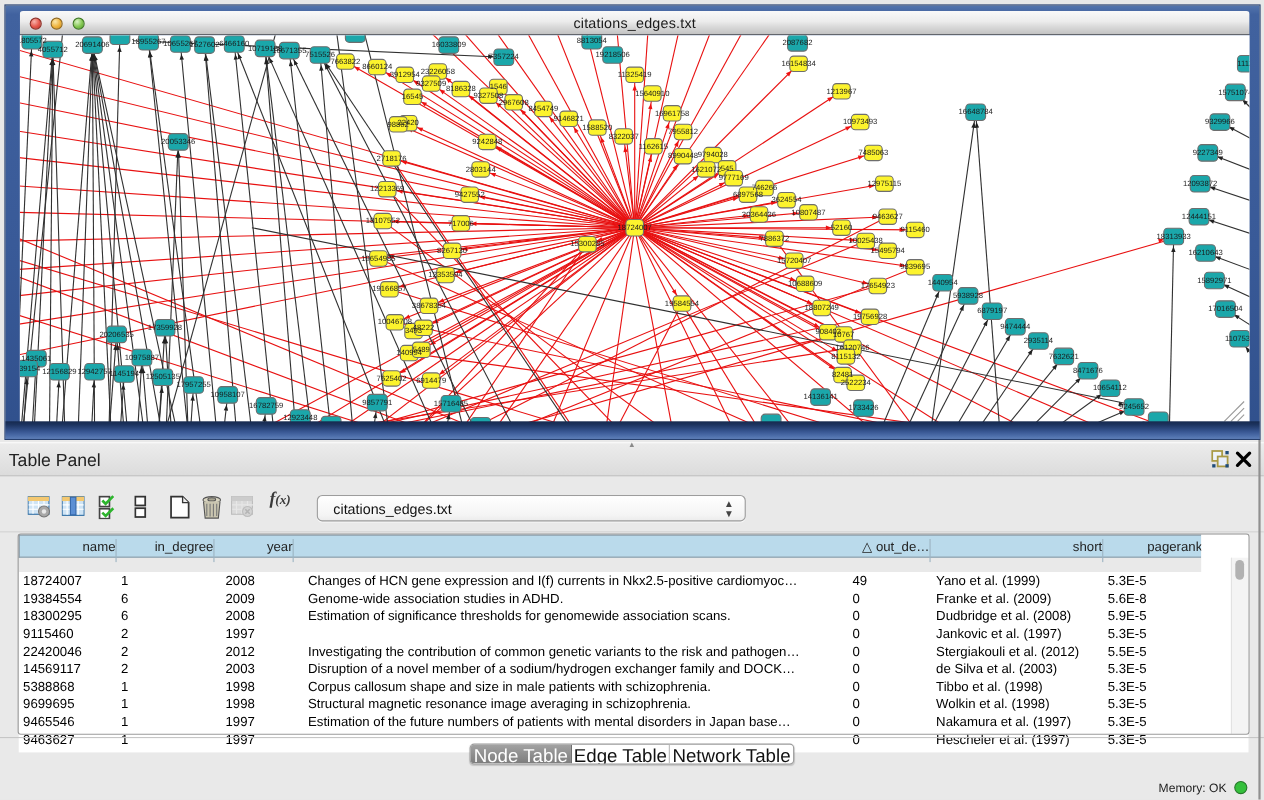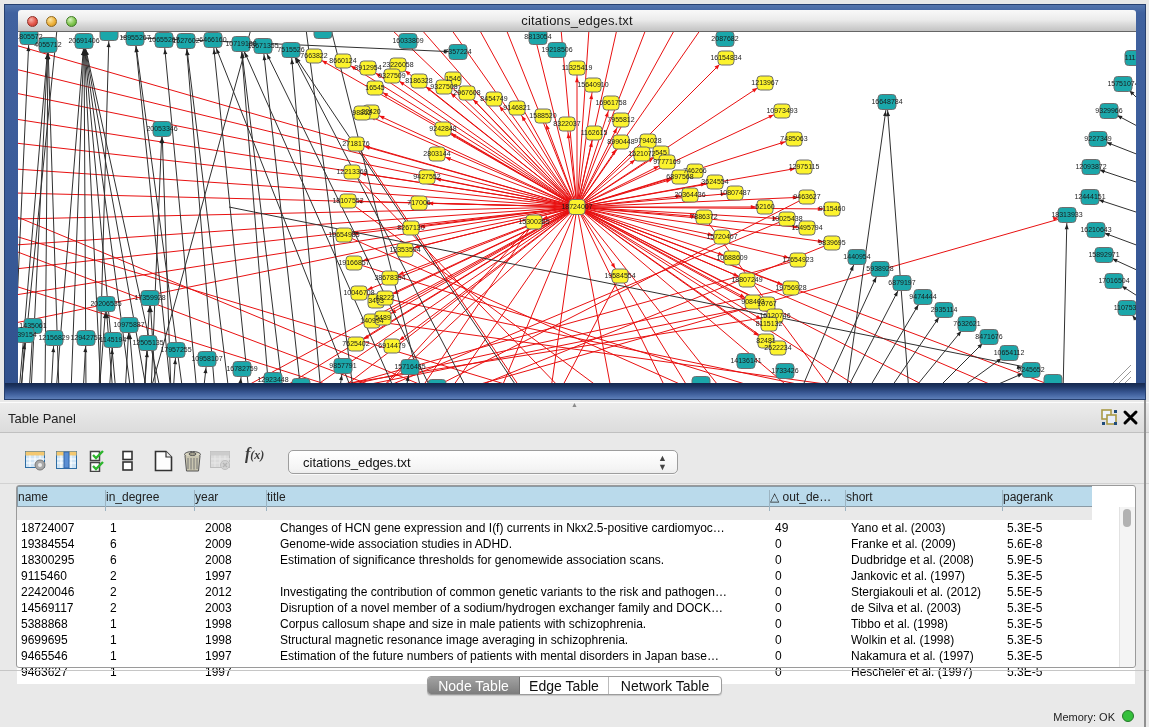--- a/index.html
+++ b/index.html
@@ -22,57 +22,57 @@
  border:1px solid #3f7a24}
 #canvas{position:absolute;left:13px;top:27px;width:1118px;height:353px;background:#fff;
  overflow:hidden}
 #botstrip{position:absolute;left:0;right:0;bottom:0;height:16px;
  background:linear-gradient(180deg,#16294e 0,#1d3460 20%,#35538e 55%,#4a6ba7 80%,#5e7fb8 100%)}
 
 #tpanel{position:absolute;left:0;top:400px;width:1149px;height:327px;background:#e9e9e9}
 #tphead{position:absolute;left:0;top:2px;width:1149px;height:31px;
  background:linear-gradient(180deg,#ececec,#dcdcdc);border-top:1px solid #fcfcfc;
  border-bottom:1px solid #c0c0c0}
-#tphead .lbl{position:absolute;left:8px;top:8px;font-size:13px;color:#222}
+#tphead .lbl{position:absolute;left:8px;top:8px;font-size:16px;color:#222}
 #grip{position:absolute;left:571px;top:-2px;color:#8a8a8a;font-size:7px}
 #tpx{position:absolute;left:1122px;top:6px;width:17px;height:17px}
 #tpx svg{display:block}
 #float{position:absolute;left:1101px;top:6px;width:17px;height:17px}
 
 #tbar{position:absolute;left:0;top:34px;width:1149px;height:50px;background:#e9e9e9;
  border-bottom:1px solid #d2d2d2}
 .ic{position:absolute;top:16px}
 #combo{position:absolute;left:288px;top:16px;width:390px;height:24px;border:1px solid #9d9d9d;
  border-radius:5px;background:linear-gradient(180deg,#fff,#f4f4f4 80%,#ececec);
  box-shadow:0 1px 0 rgba(255,255,255,.7)}
 #combo .t{position:absolute;left:14px;top:4px;font-size:13px;color:#111}
 #combo .ar{position:absolute;right:10px;top:3px;font-size:9px;color:#444;line-height:9px}
 
 #thead{position:absolute;left:17px;top:86px;width:1075px;height:21px;background:#badaeb;
  border:1px solid #8a9aa5;border-right:none}
-#thead span{position:absolute;top:3px;font-size:12px;color:#222;text-align:left;
+#thead span{position:absolute;top:3px;font-size:12px;color:#222;text-align:right;
  border-right:1px solid #9cb4c2;height:21px}
 #tbody{position:absolute;left:17px;top:120px;width:1118px;height:164px;background:#fff;
  overflow:hidden}
 .tr{position:relative;height:16px;font-size:12px;color:#000;white-space:nowrap}
 .tr span{position:absolute;top:1px}
 .c0{left:4px}.c1{left:93px}.c2{left:188px}.c3{left:263px}.c4{left:758px}
 .c5{left:834px}.c6{left:990px}
 #track{position:absolute;left:1119px;top:107px;width:16px;height:160px;background:#f4f4f4;
  border-left:1px solid #e2e2e2}
 #sbar{position:absolute;left:1123px;top:109px;width:8px;height:18px;background:#b2b2b2;
  border-radius:4px}
 #tbox{position:absolute;left:16px;top:85px;width:1120px;height:183px;
  border:1px solid #9a9a9a;border-radius:3px;pointer-events:none}
 #tline{position:absolute;left:0;top:270px;width:1149px;height:1px;background:#c6c6c6}
 
 #tabs{position:absolute;left:427px;top:276px;height:19px;display:flex;
  border:1px solid #9c9c9c;border-radius:4px;overflow:hidden;background:#fff;
  box-shadow:0 1px 1px rgba(0,0,0,.15)}
-#tabs .tab{font-size:14px;color:#111;text-align:center;padding-top:1px;border-right:1px solid #bbb}
+#tabs .tab{font-size:17px;color:#111;text-align:center;padding-top:1px;border-right:1px solid #bbb}
 #tabs .sel{background:linear-gradient(180deg,#a2a2a2,#7d7d7d);color:#fff;
  border-right:1px solid #6f6f6f}
 #tabs .last{border-right:none}
 
 #status{position:absolute;left:0;top:300px;width:1149px;height:27px}
 #mem{position:absolute;right:34px;top:11px;font-size:11px;color:#222}
 #dot{position:absolute;right:15px;top:10px;width:12px;height:12px;border-radius:50%;
  background:#35c03c;border:1px solid #27772b}
 #redge{position:absolute;right:3px;top:0;width:2px;height:327px;background:#909090}
 </style></head>
@@ -801,33 +801,32 @@
       font-style:italic;font-weight:bold;font-size:16px;color:#3a3a3a"><i>f</i><span style="font-size:12px">(x)</span></div>
     <div id="combo">
           <span class="t">citations_edges.txt</span>
       <span class="ar">▲<br>▼</span>
         </div>
   </div>
   <div id="thead">
     <span style="left:0;width:88px">name</span>
     <span style="left:88px;width:89px">in_degree</span>
     <span style="left:177px;width:72px">year</span>
-    <span style="left:249px;width:503px">title</span>
     <span style="left:752px;width:76px">△ out_de…</span>
     <span style="left:828px;width:157px">short</span>
     <span style="left:985px;width:90px;border-right:none">pagerank</span>
   </div>
   <div id="tbody">
 <div class="tr">
           <span class="c0">18724007</span>
           <span class="c1">1</span>
           <span class="c2">2008</span>
           <span class="c3">Changes of HCN gene expression and I(f) currents in Nkx2.5-positive cardiomyoc…</span>
           <span class="c4">49</span>
-          <span class="c5">Yano et al. (2003)</span>
+          <span class="c5">Yano et al. (1999)</span>
           <span class="c6">5.3E-5</span>
         </div>
 <div class="tr">
           <span class="c0">19384554</span>
           <span class="c1">6</span>
           <span class="c2">2009</span>
           <span class="c3">Genome-wide association studies in ADHD.</span>
           <span class="c4">0</span>
           <span class="c5">Franke et al. (2009)</span>
           <span class="c6">5.6E-8</span>

